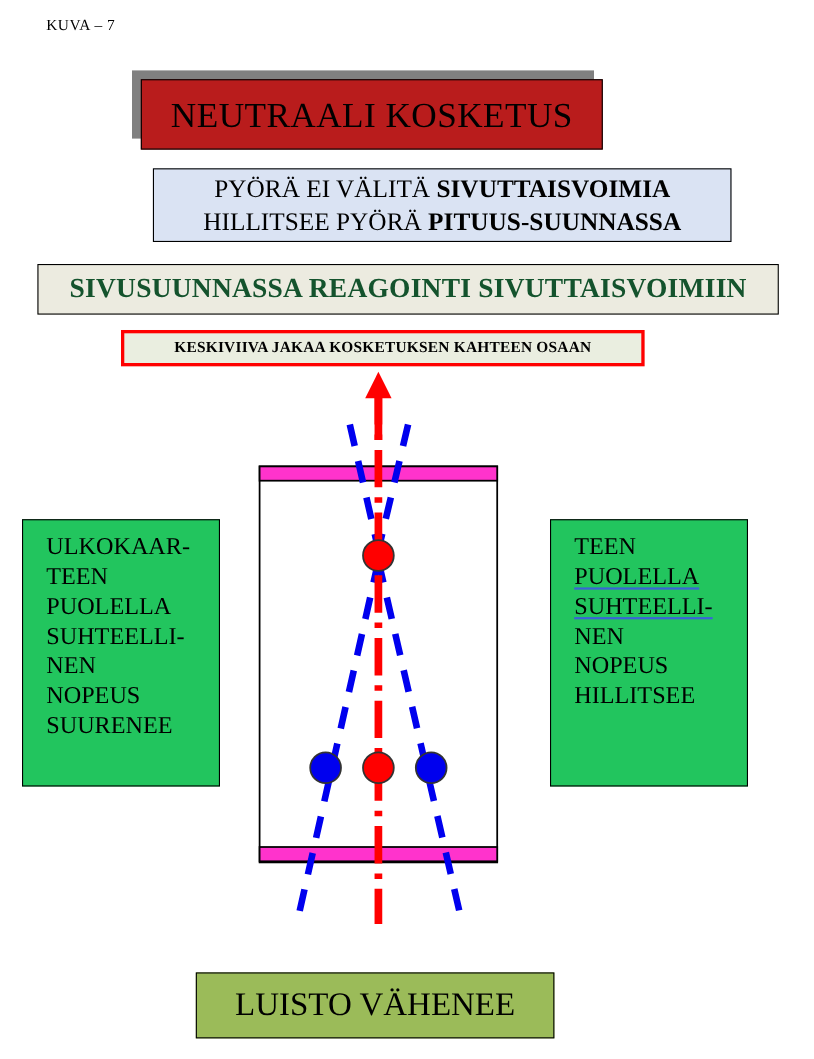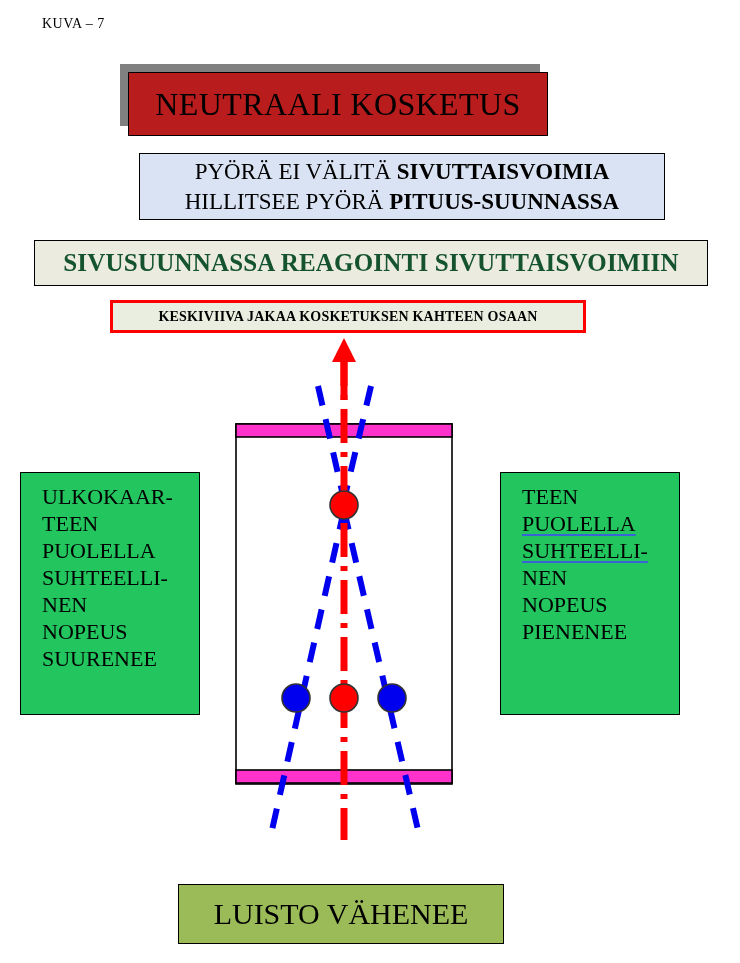--- a/index.html
+++ b/index.html
@@ -180,21 +180,21 @@
   <div class="ln">NOPEUS</div>
   <div class="ln">SUURENEE</div>
 </div>
 
 <div class="abs side-box" id="right-box">
   <div class="ln">TEEN</div>
   <div class="ln ul">PUOLELLA </div>
   <div class="ln ul">SUHTEELLI-</div>
   <div class="ln">NEN</div>
   <div class="ln">NOPEUS</div>
-  <div class="ln">PIENENEE</div>
+  <div class="ln">HILLITSEE</div>
 </div>
 
 <svg class="abs" id="diagram" viewBox="0 0 380 520" width="380" height="520">
 
   <rect x="56" y="94" width="216" height="360" fill="#ffffff" stroke="#000000" stroke-width="1.6"></rect>
 
   <rect x="56" y="94" width="216" height="13" fill="#ff33cc" stroke="#000000" stroke-width="1.6"></rect>
 
   <rect x="56" y="440" width="216" height="13" fill="#ff33cc" stroke="#000000" stroke-width="1.6"></rect>
 

